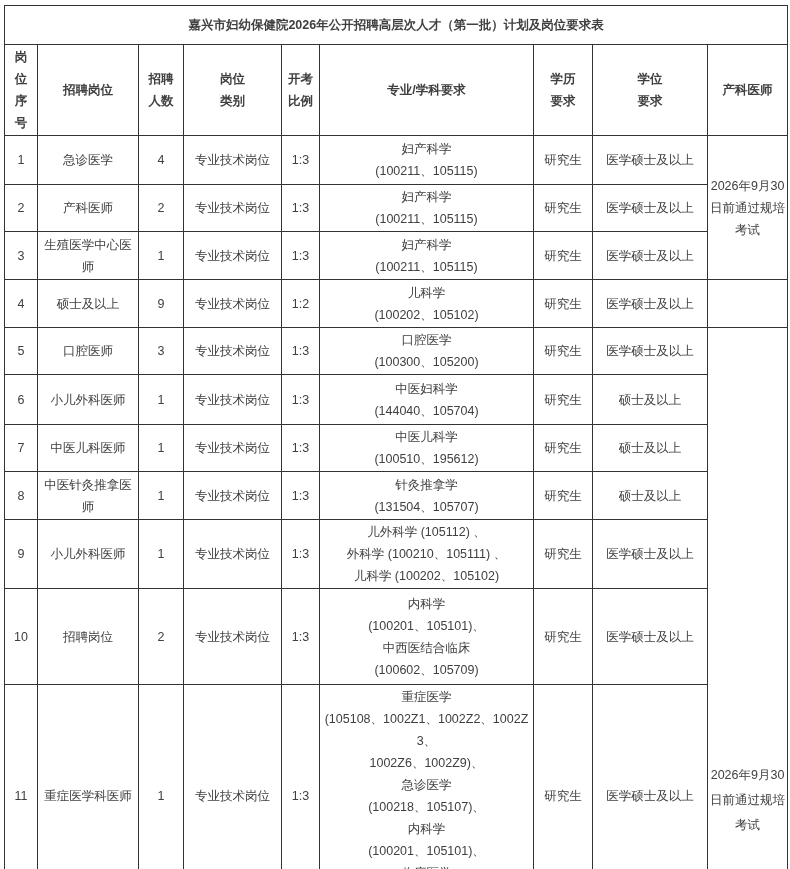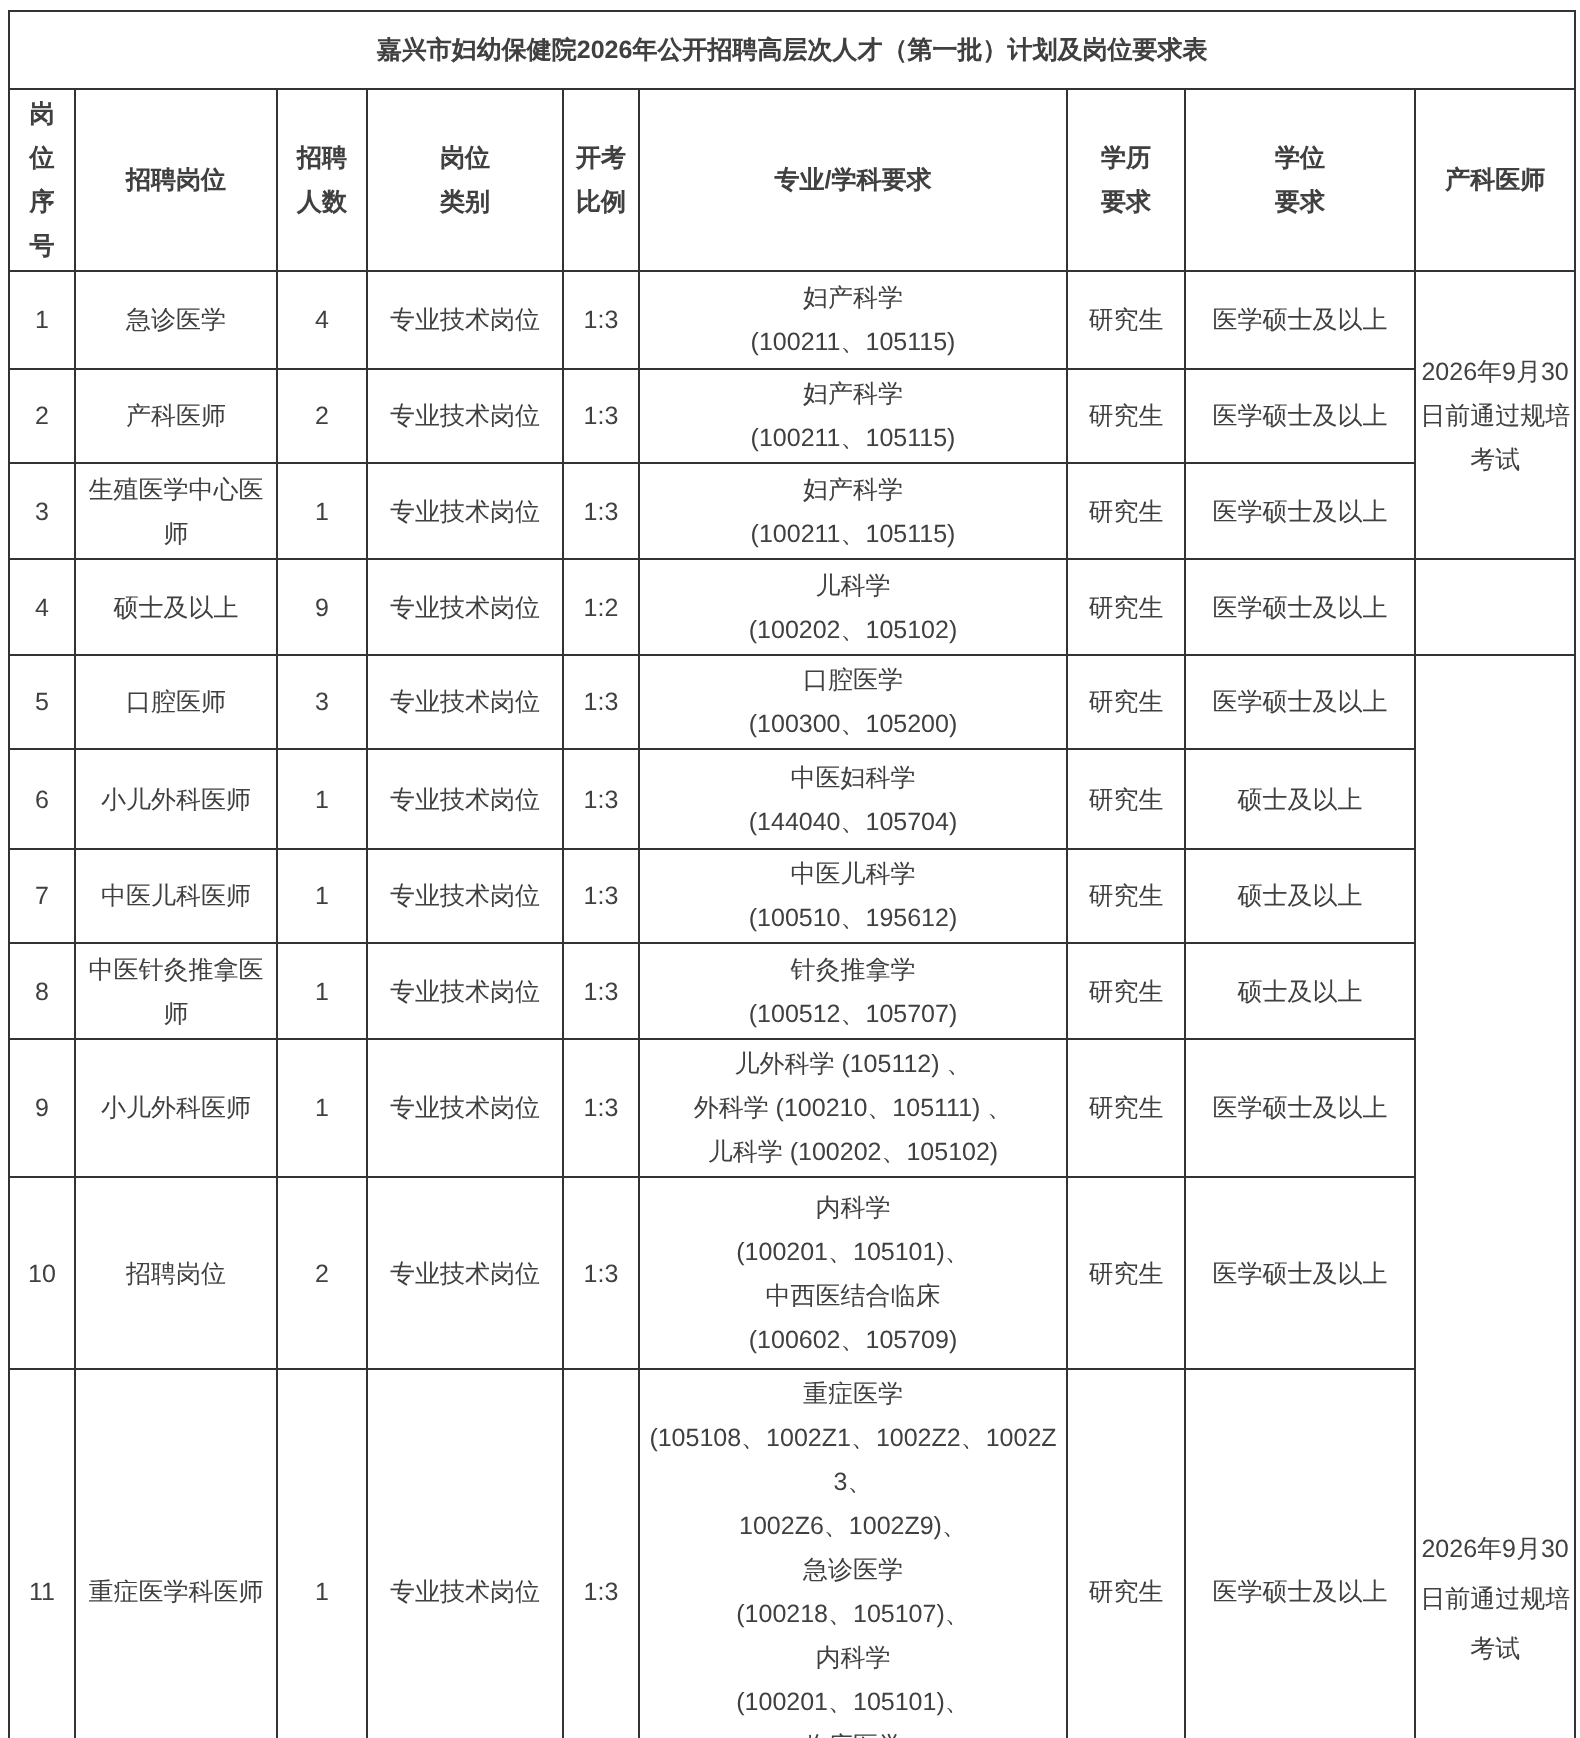--- a/index.html
+++ b/index.html
@@ -222,21 +222,21 @@
       <td>硕士及以上</td>
     </tr>
 
     <tr class="r8">
       <td>8</td>
       <td>中医针灸推拿医师</td>
       <td>1</td>
       <td>专业技术岗位</td>
       <td>1:3</td>
       <td>针灸推拿学
-(100512、105707)</td>
+(131504、105707)</td>
       <td>研究生</td>
       <td>硕士及以上</td>
     </tr>
 
     <tr class="r9">
       <td>9</td>
       <td>小儿外科医师</td>
       <td>1</td>
       <td>专业技术岗位</td>
       <td>1:3</td>

